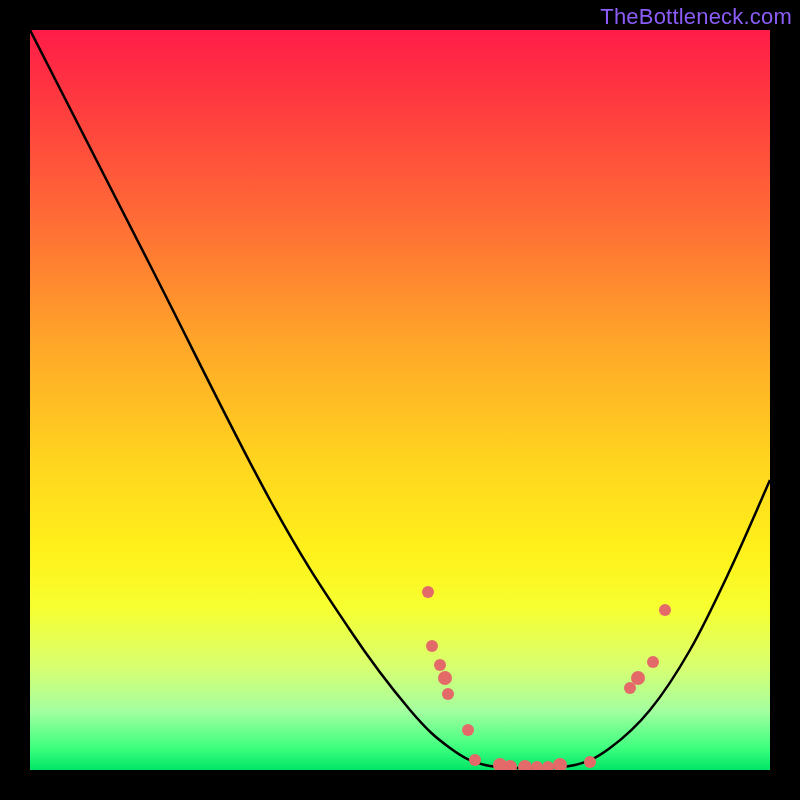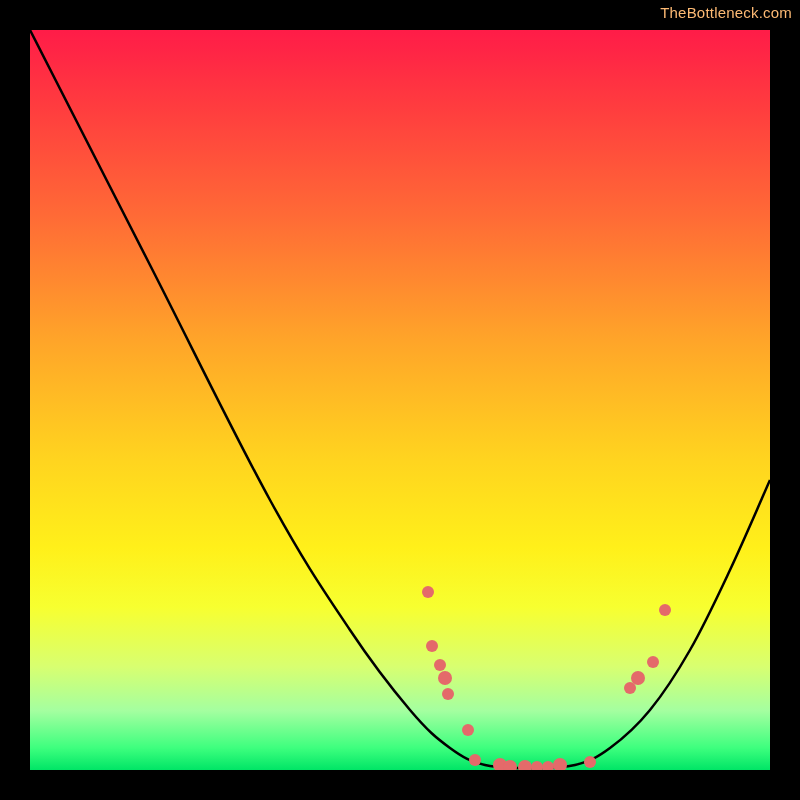--- a/index.html
+++ b/index.html
@@ -16,22 +16,22 @@
     left: 0;
     top: 0;
     width: 800px;
     height: 800px;
     background: #000;
   }
   .watermark {
     position: absolute;
     top: 4px;
     right: 8px;
-    color: #fdba74;
-    font-size: 15px;
+    color: #8b5cf6;
+    font-size: 22px;
     font-weight: 400;
     letter-spacing: 0.2px;
   }
   .plot {
     position: absolute;
     left: 30px;
     top: 30px;
     width: 740px;
     height: 740px;
   }

